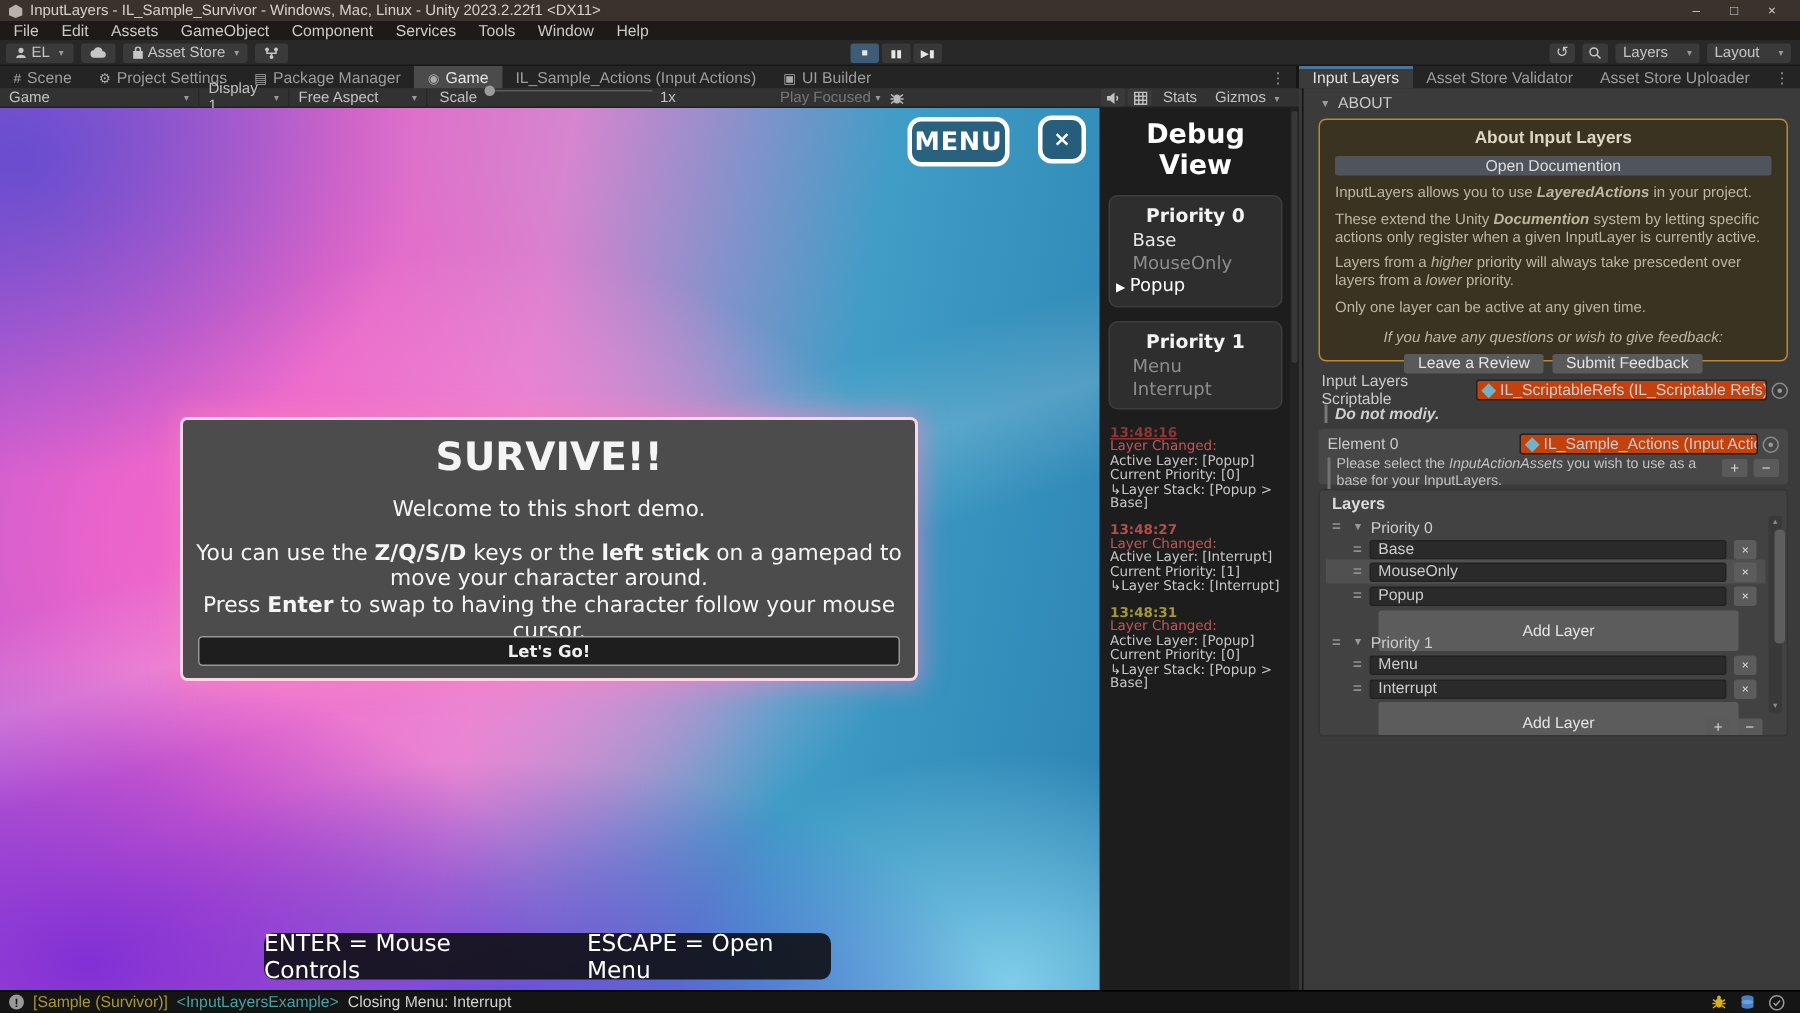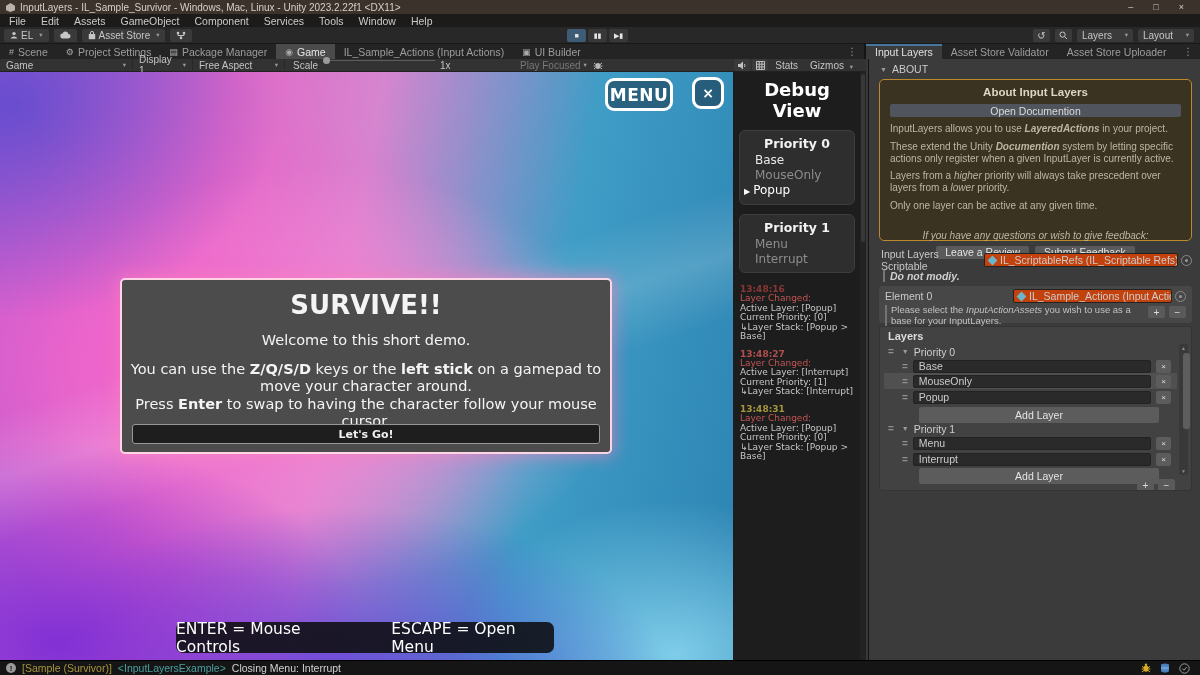--- a/index.html
+++ b/index.html
@@ -88,21 +88,21 @@
 .gv-thumb{margin:2px 1px 0 1px;height:168px;background:#383838;border-radius:2px}
 
 
 .inspector{position:absolute;left:868px;right:0;top:0;bottom:0;background:#3b3b3b;border-left:1px solid #141414;font-size:10.5px}
 .about-head{position:absolute;top:4px;left:11px;display:flex;align-items:center;gap:5px;color:#c9c9c9;font-size:10.5px}
 .fold{font-size:7px;color:#9a9a9a}
 .about-box{position:absolute;top:20px;left:10px;right:8px;height:162px;background:#3a3322;border:1px solid #bd8a2b;border-radius:5px;padding:6px 10px 0 10px;color:#beb6a1;font-size:10px}
 .ab-title{text-align:center;color:#ded6c2;font-weight:bold;font-size:11.5px}
 .ab-doc{margin:6px 0 6px 0;height:13px;background:#50545c;border-radius:2px;color:#dcdcdc;font-size:10.5px;display:flex;align-items:center;justify-content:center}
 .ab-p{margin-bottom:6px;line-height:1.18}
-.ab-prompt{text-align:center;font-style:italic;margin-top:18px}
+.ab-prompt{text-align:center;font-style:italic;margin-top:8px}
 .ab-btns{display:flex;justify-content:center;gap:6px;margin-top:5px}
 .ab-btn{height:13px;background:#5a5a5a;border-radius:2px;padding:0 9px;display:flex;align-items:center;color:#e3e3e3;font-size:10.5px}
 .row-script{position:absolute;top:194px;left:12px;right:8px;height:14px;display:flex;align-items:center}
 .rs-label{width:103px;color:#c9c9c9}
 .ofield{height:14px;background:#c2410c;border:1px solid #222;border-radius:2px;display:flex;align-items:center;gap:4px;padding:0 4px;color:#cccccc;flex:1;overflow:hidden;white-space:nowrap}
 .oicon{width:7px;height:7px;background:#6fb3c9;transform:rotate(45deg);flex:none}
 .picker{width:11px;height:11px;border-radius:50%;border:1px solid #8a8a8a;margin-left:3px;flex:none;display:flex;align-items:center;justify-content:center}
 .picker i{width:3px;height:3px;border-radius:50%;background:#9a9a9a}
 .note{position:absolute;top:211px;left:14px;font-weight:bold;font-style:italic;color:#cfcfcf;border-left:2px solid #777;padding-left:5px}
 .elem-box{position:absolute;top:227px;left:10px;right:8px;height:37px;background:#474747;border-radius:3px;padding:3px 6px}
@@ -114,21 +114,21 @@
 .pm{width:17px;height:12px;background:#5a5a5a;border-radius:2px;color:#ddd;font-size:10px;display:flex;align-items:center;justify-content:center}
 .layers-box{position:absolute;top:267px;left:10px;right:8px;height:165px;background:#424242;border:1px solid #343434;border-radius:3px;overflow:hidden}
 .lheader{position:absolute;top:3px;left:8px;font-weight:bold;color:#dcdcdc;font-size:11px}
 .grow{position:absolute;left:8px;right:16px;height:13px;display:flex;align-items:center;gap:8px;color:#cdcdcd}
 .handle{color:#8f8f8f;font-size:10px;font-weight:bold}
 .gname{display:flex;align-items:center;gap:5px}
 .irow{position:absolute;left:22px;right:20px;height:14px;display:flex;align-items:center;gap:5px}
 .rowbg{position:absolute;left:4px;right:14px;height:16px;background:#505050}
 .lfield{height:13px;background:#2a2a2a;border:1px solid #222;border-radius:2px;display:flex;align-items:center;padding:0 5px;color:#cccccc;flex:1}
 .xbtn{width:15px;height:13px;background:#5c5c5c;border-radius:2px;color:#e0e0e0;font-size:8px;display:flex;align-items:center;justify-content:center;flex:none}
-.addlayer{position:absolute;left:39px;right:32px;height:16px;background:#5c5c5c;border-radius:2px;display:flex;align-items:center;justify-content:center;color:#e4e4e4;font-size:10.5px}
+.addlayer{position:absolute;left:39px;right:32px;height:27px;background:#5c5c5c;border-radius:2px;display:flex;align-items:center;justify-content:center;color:#e4e4e4;font-size:10.5px}
 .lscroll{position:absolute;right:3px;top:17px;bottom:15px;width:9px;background:#393939;border-radius:2px;display:flex;flex-direction:column;align-items:center;justify-content:space-between;font-size:5px;color:#8c8c8c;padding:1px 0}
 .lthumb{position:absolute;left:4px;top:9px;width:7px;height:76px;background:#5e5e5e;border-radius:3px}
 .pmrow{position:absolute;right:16px;top:152px;display:flex;gap:4px}
 
 
 .statusbar{position:absolute;left:0;right:0;bottom:0;height:15px;background:#151515;border-top:1px solid #000;display:flex;align-items:center;gap:6px;padding:0 6px;font-size:10.5px}
 .sb-icon{width:10px;height:10px;border-radius:50%;background:#9a9a9a;color:#151515;font-size:8px;font-weight:bold;display:flex;align-items:center;justify-content:center;flex:none}
 .sb-right{margin-left:auto;display:flex;align-items:center;gap:9px;padding-right:4px}
 svg{display:block}
 </style>
@@ -334,21 +334,21 @@
           </div>
 
           <div class="dv-box">
             <div class="dv-head">Priority 1</div>
             <div class="dv-item" style="color: rgb(141, 141, 141);">Menu</div>
             <div class="dv-item" style="color: rgb(141, 141, 141);">Interrupt</div>
           </div>
 
           <div class="dv-log">
             <div class="log-entry">
-              <div class="log-time" style="color: rgb(140, 54, 54);">13:48:16</div>
+              <div class="log-time" style="color: rgb(140, 54, 54); text-decoration: underline;">13:48:16</div>
               <div class="log-event" style="color: rgb(194, 85, 85);">Layer Changed:</div>
               <div>Active Layer: [Popup]</div>
               <div>Current Priority: [0]</div>
               <div>↳Layer Stack: [Popup &gt; Base]</div>
             </div>
             <div class="log-entry">
               <div class="log-time" style="color: rgb(177, 79, 79);">13:48:27</div>
               <div class="log-event" style="color: rgb(194, 85, 85);">Layer Changed:</div>
               <div>Active Layer: [Interrupt]</div>
               <div>Current Priority: [1]</div>

